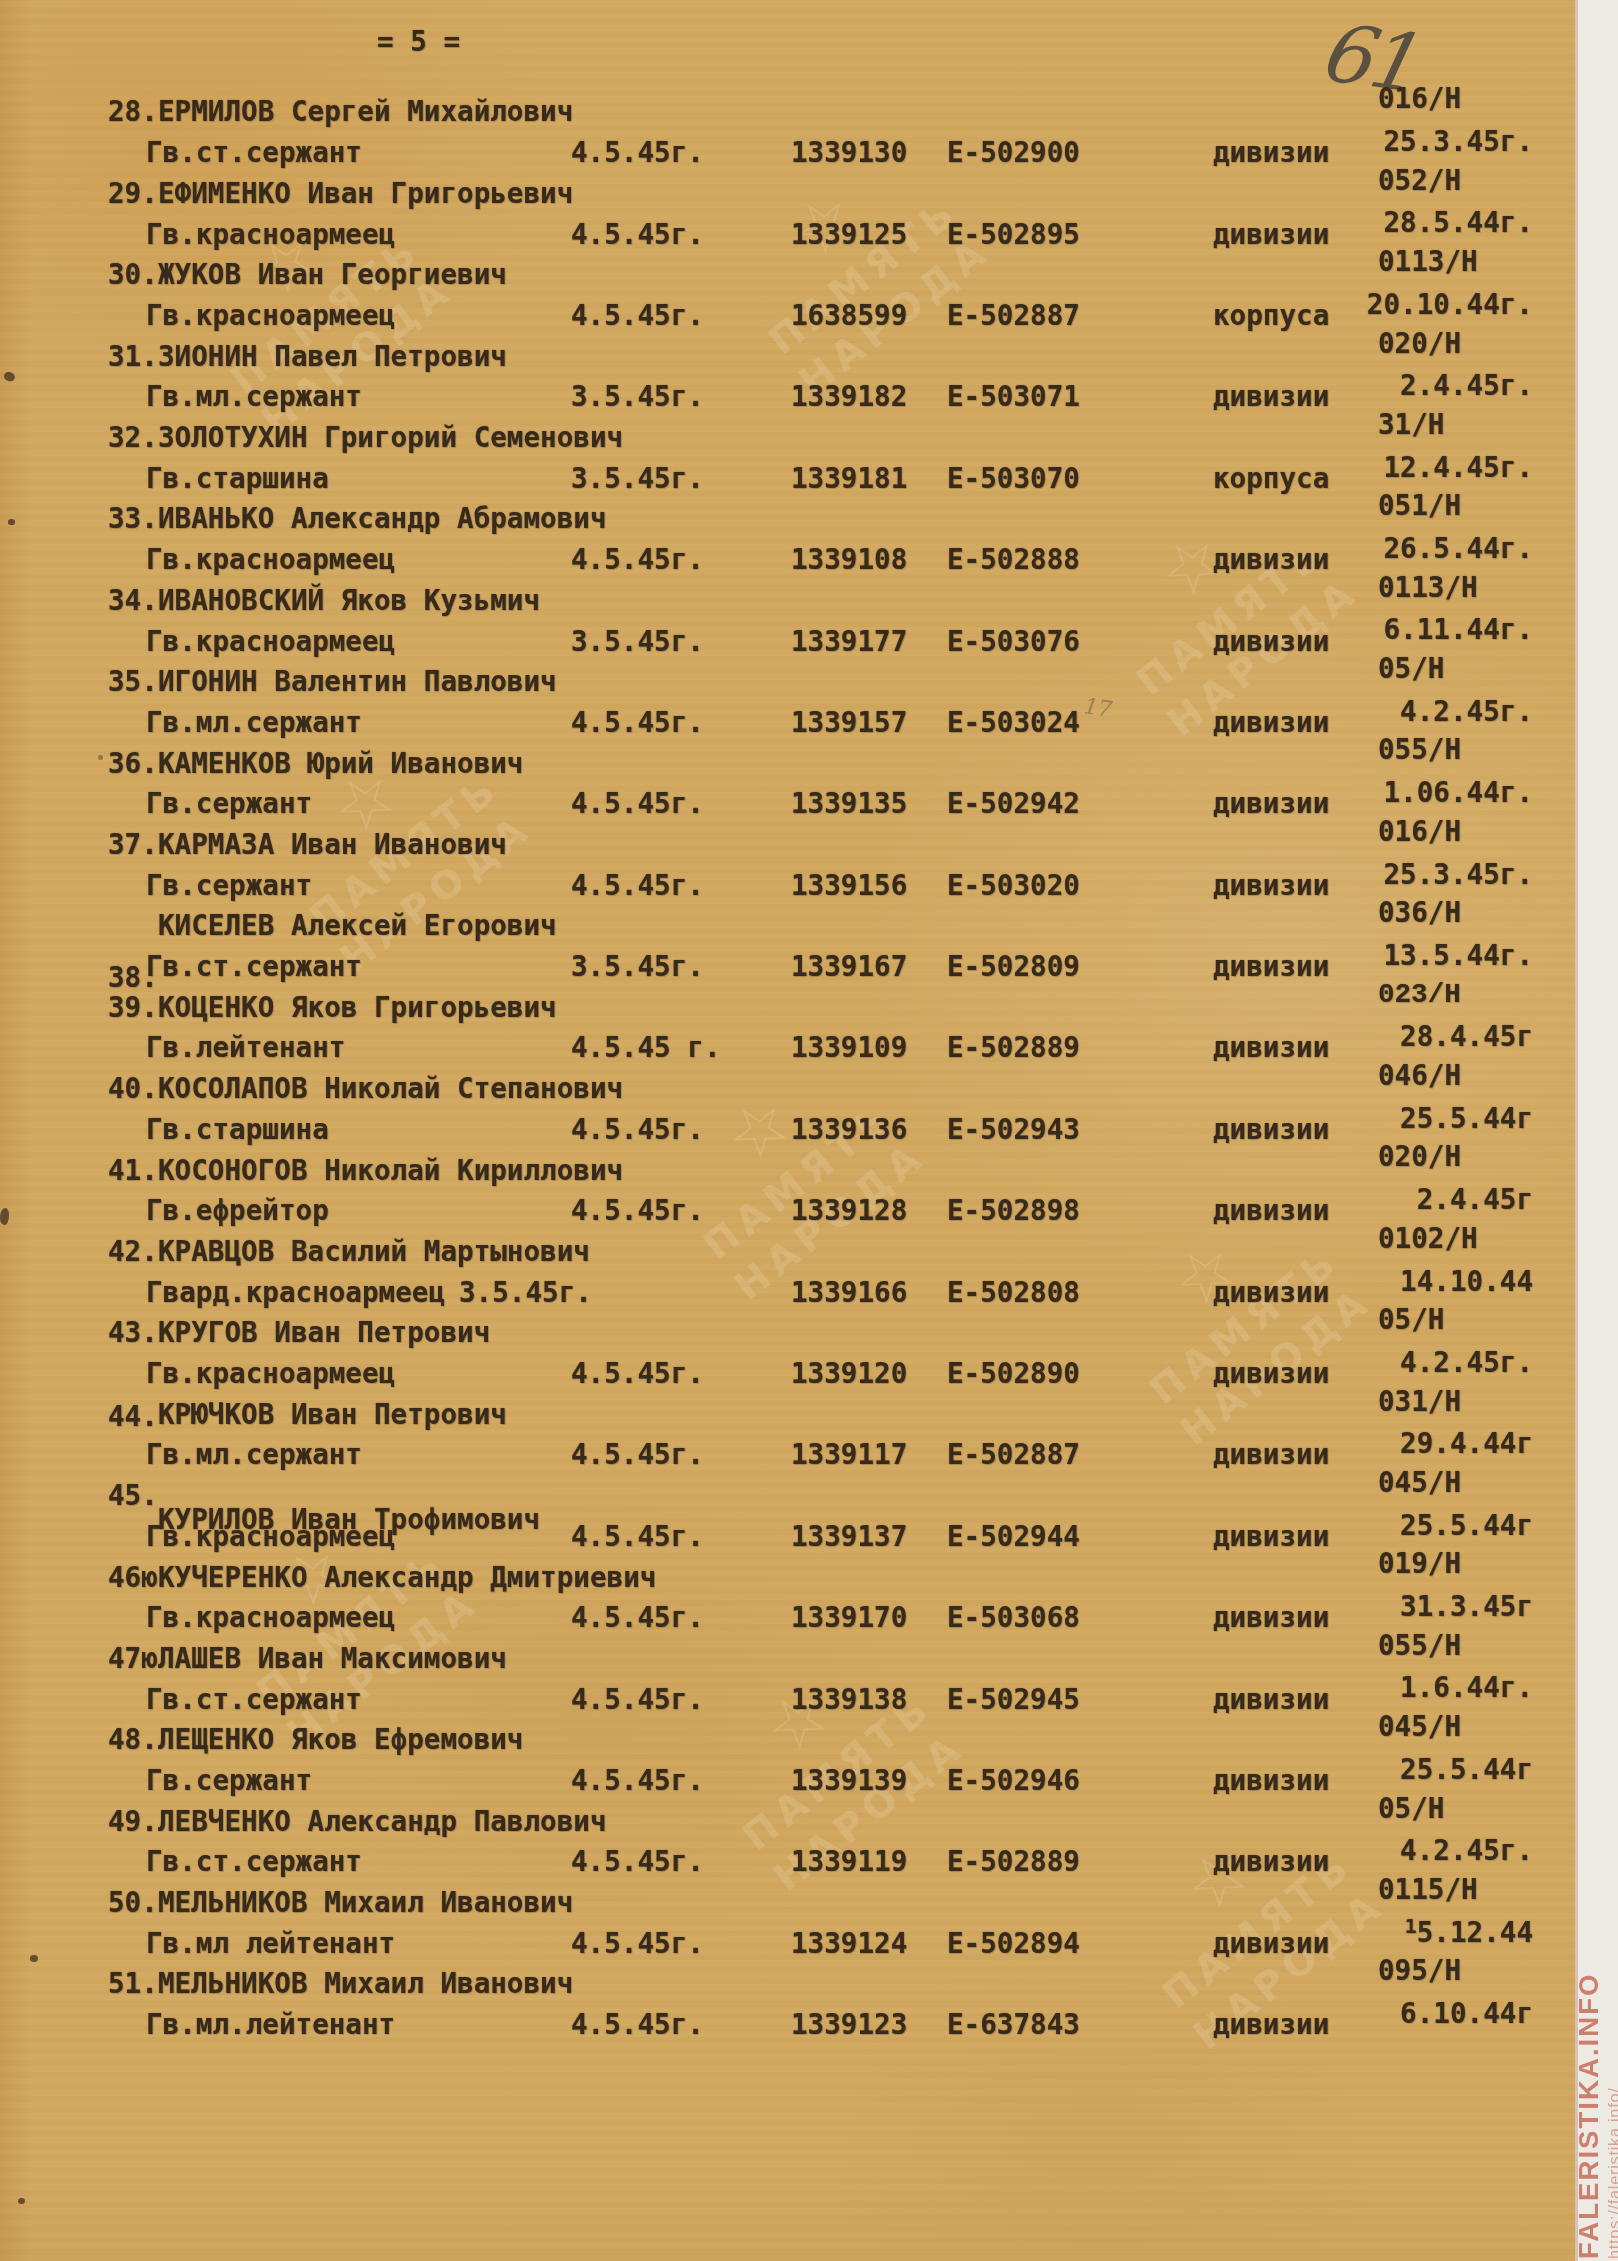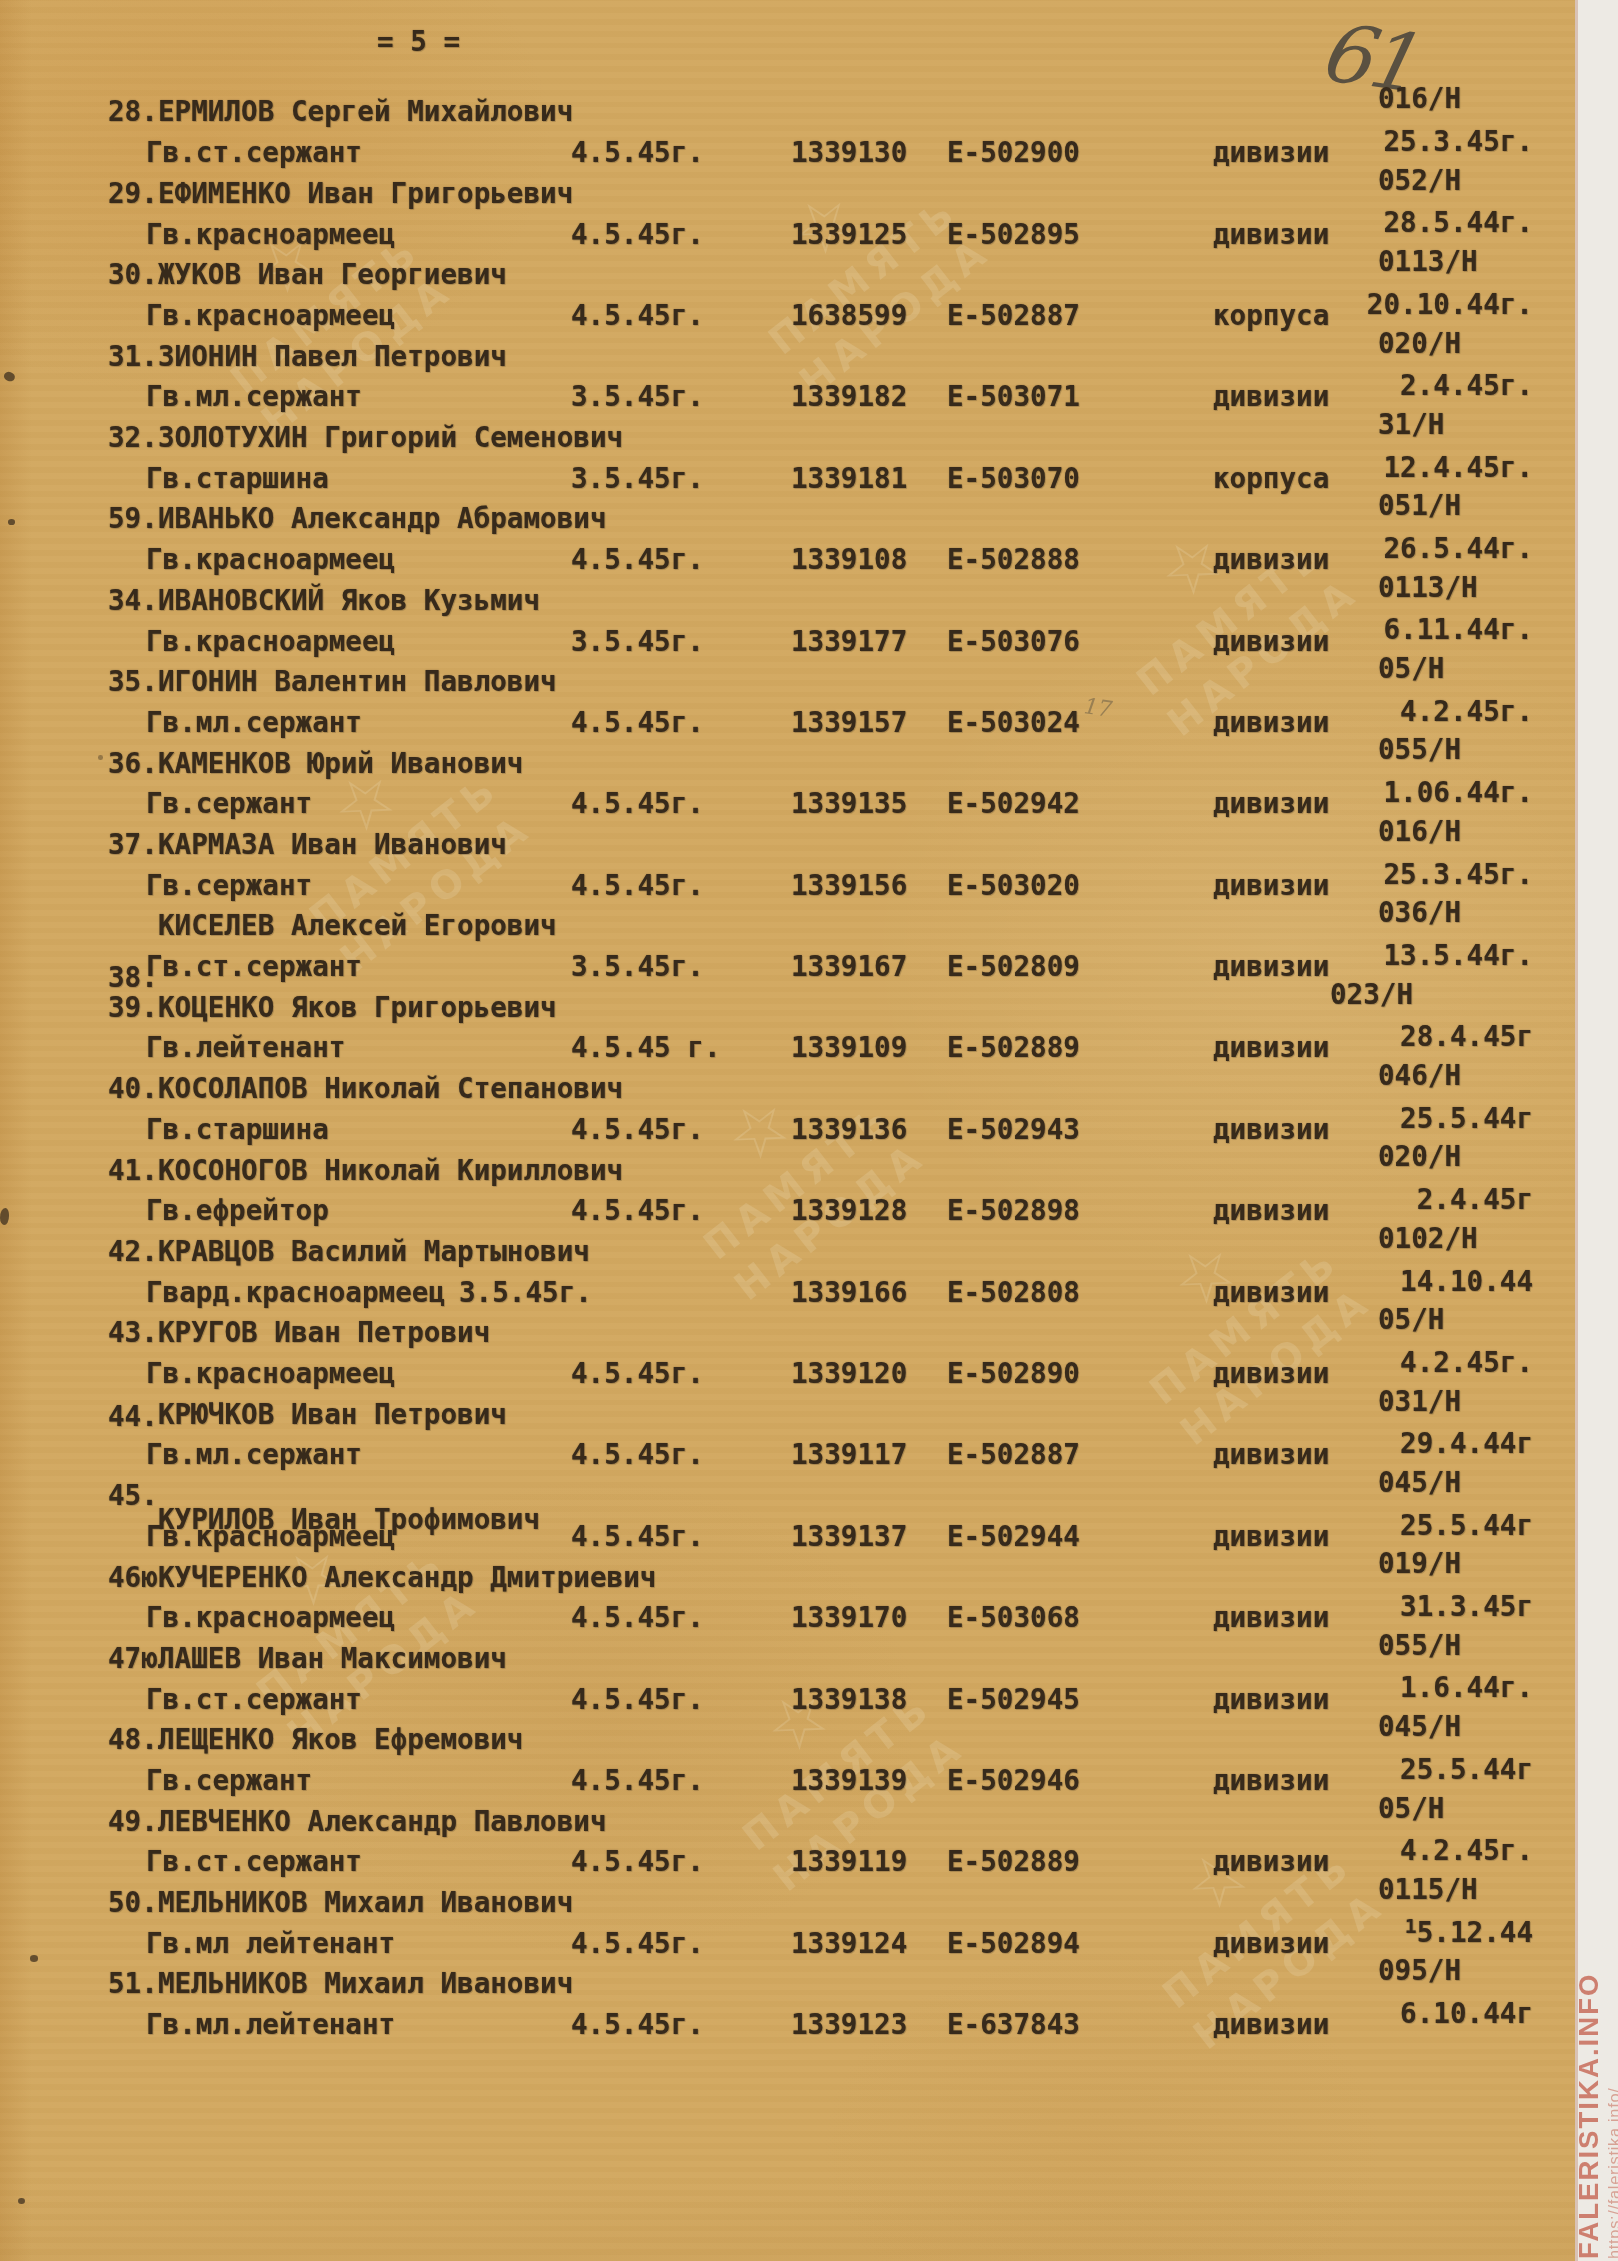--- a/index.html
+++ b/index.html
@@ -170,21 +170,21 @@
         <span class="typed" style="left: 158px; top: 424px;">ЗОЛОТУХИН Григорий Семенович</span>
         <span class="typed c-orderno" style="left: 1378px; top: 411px;">31/Н</span>
         <span class="typed" style="left: 146px; top: 465px;">Гв.старшина</span>
         <span class="typed" style="left: 571px; top: 465px;">3.5.45г.</span>
         <span class="typed" style="left: 791px; top: 465px;">1339181</span>
         <span class="typed" style="left: 947px; top: 465px;">Е-503070</span>
         <span class="typed" style="left: 1213px; top: 465px;">корпуса</span>
         <span class="typed c-odate" style="left: 1346px; top: 452px;"><span class="sup"></span><span>12.4.45г.</span></span>
       </div>
       <div>
-        <span class="typed" style="left: 108px; top: 505px;">59.</span>
+        <span class="typed" style="left: 108px; top: 505px;">33.</span>
         <span class="typed" style="left: 158px; top: 505px;">ИВАНЬКО Александр Абрамович</span>
         <span class="typed c-orderno" style="left: 1378px; top: 492px;">051/Н</span>
         <span class="typed" style="left: 146px; top: 546px;">Гв.красноармеец</span>
         <span class="typed" style="left: 571px; top: 546px;">4.5.45г.</span>
         <span class="typed" style="left: 791px; top: 546px;">1339108</span>
         <span class="typed" style="left: 947px; top: 546px;">Е-502888</span>
         <span class="typed" style="left: 1213px; top: 546px;">дивизии</span>
         <span class="typed c-odate" style="left: 1346px; top: 533px;"><span class="sup"></span><span>26.5.44г.</span></span>
       </div>
       <div>
@@ -239,21 +239,21 @@
         <span class="typed" style="left: 146px; top: 953px;">Гв.ст.сержант</span>
         <span class="typed" style="left: 571px; top: 953px;">3.5.45г.</span>
         <span class="typed" style="left: 791px; top: 953px;">1339167</span>
         <span class="typed" style="left: 947px; top: 953px;">Е-502809</span>
         <span class="typed" style="left: 1213px; top: 953px;">дивизии</span>
         <span class="typed c-odate" style="left: 1346px; top: 940px;"><span class="sup"></span><span>13.5.44г.</span></span>
       </div>
       <div>
         <span class="typed" style="left: 108px; top: 994px;">39.</span>
         <span class="typed" style="left: 158px; top: 994px;">КОЦЕНКО Яков Григорьевич</span>
-        <span class="typed c-orderno" style="left: 1330px; top: 981px;">023/Н</span>
+        <span class="typed c-orderno" style="left: 1378px; top: 981px; font-family: Liberation Mono, monospace;">023/Н</span>
         <span class="typed" style="left: 146px; top: 1034px;">Гв.лейтенант</span>
         <span class="typed" style="left: 571px; top: 1034px;">4.5.45 г.</span>
         <span class="typed" style="left: 791px; top: 1034px;">1339109</span>
         <span class="typed" style="left: 947px; top: 1034px;">Е-502889</span>
         <span class="typed" style="left: 1213px; top: 1034px;">дивизии</span>
         <span class="typed c-odate" style="left: 1346px; top: 1021px;"><span class="sup"></span><span>28.4.45г</span></span>
       </div>
       <div>
         <span class="typed" style="left: 108px; top: 1075px;">40.</span>
         <span class="typed" style="left: 158px; top: 1075px;">КОСОЛАПОВ Николай Степанович</span>

